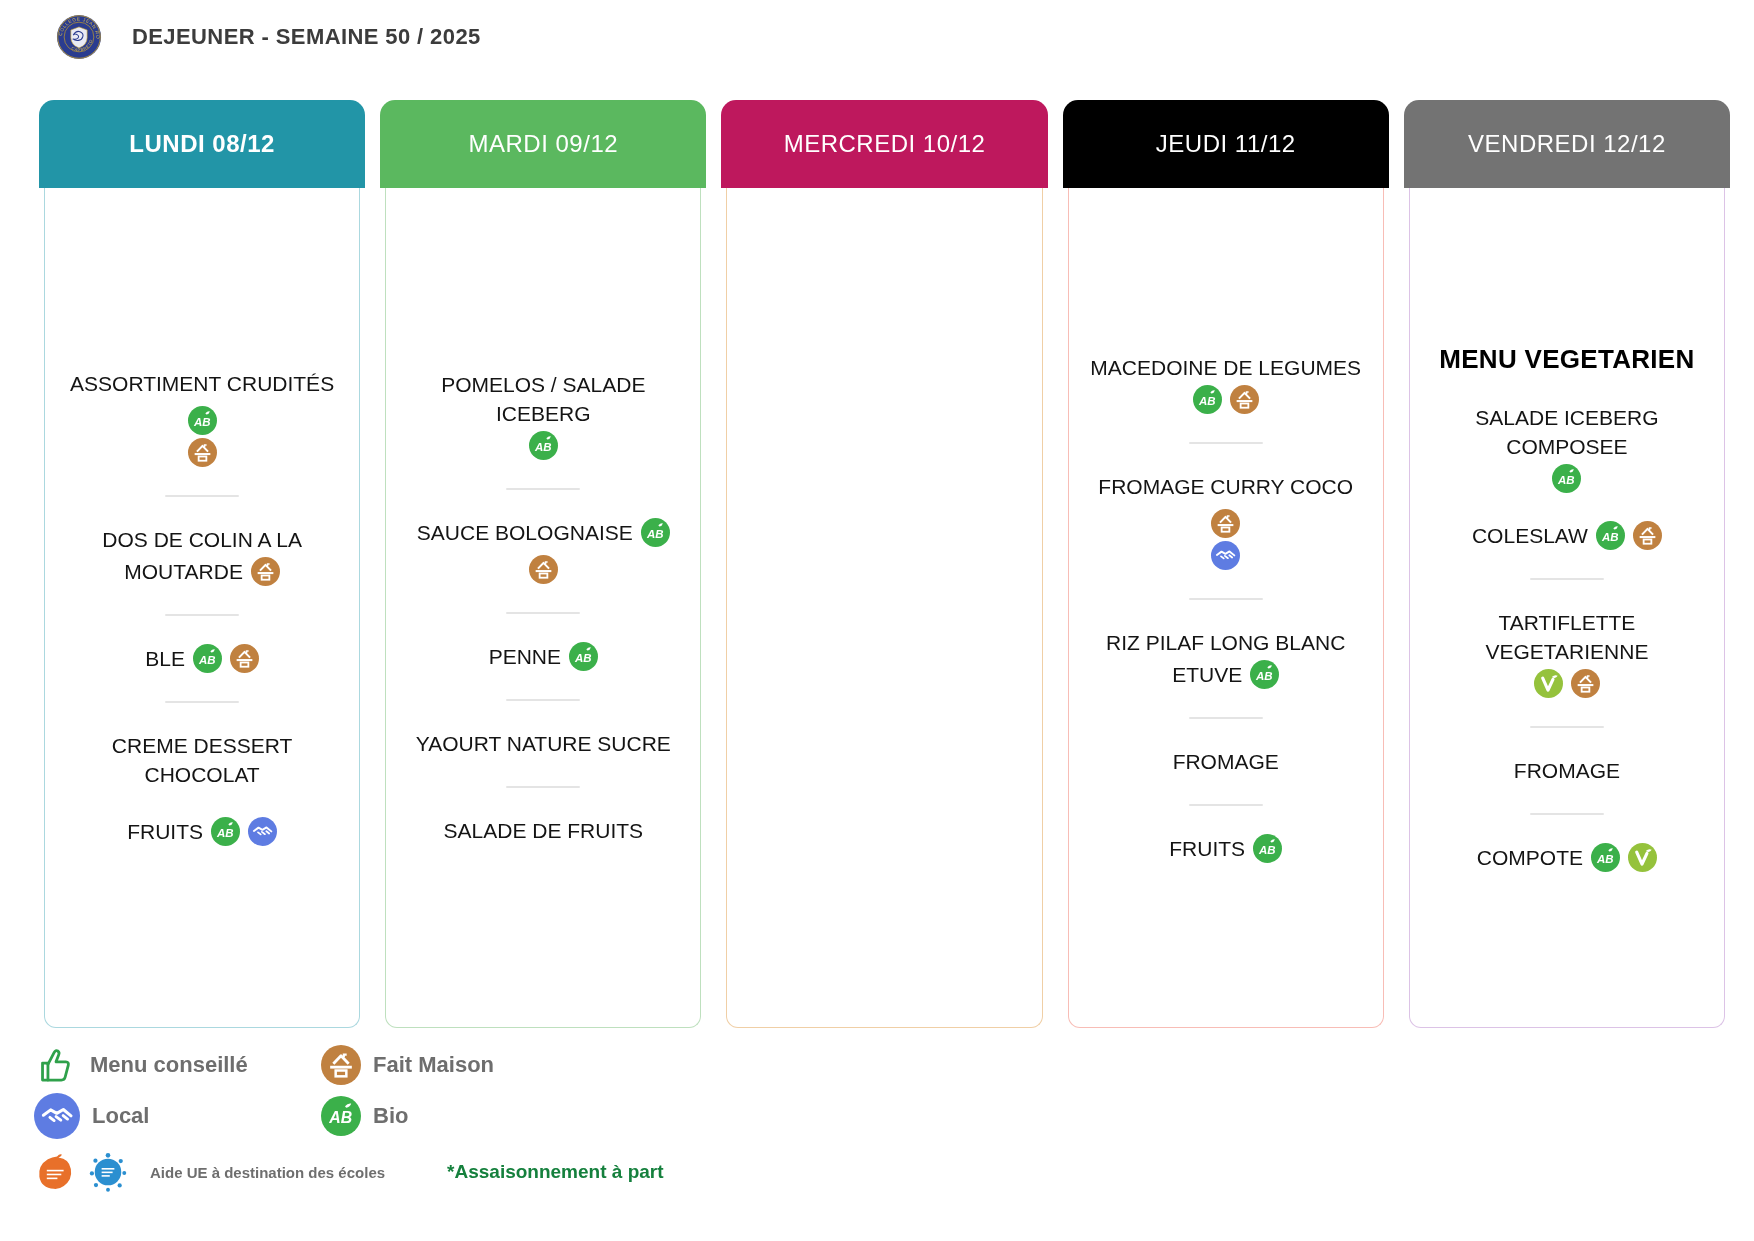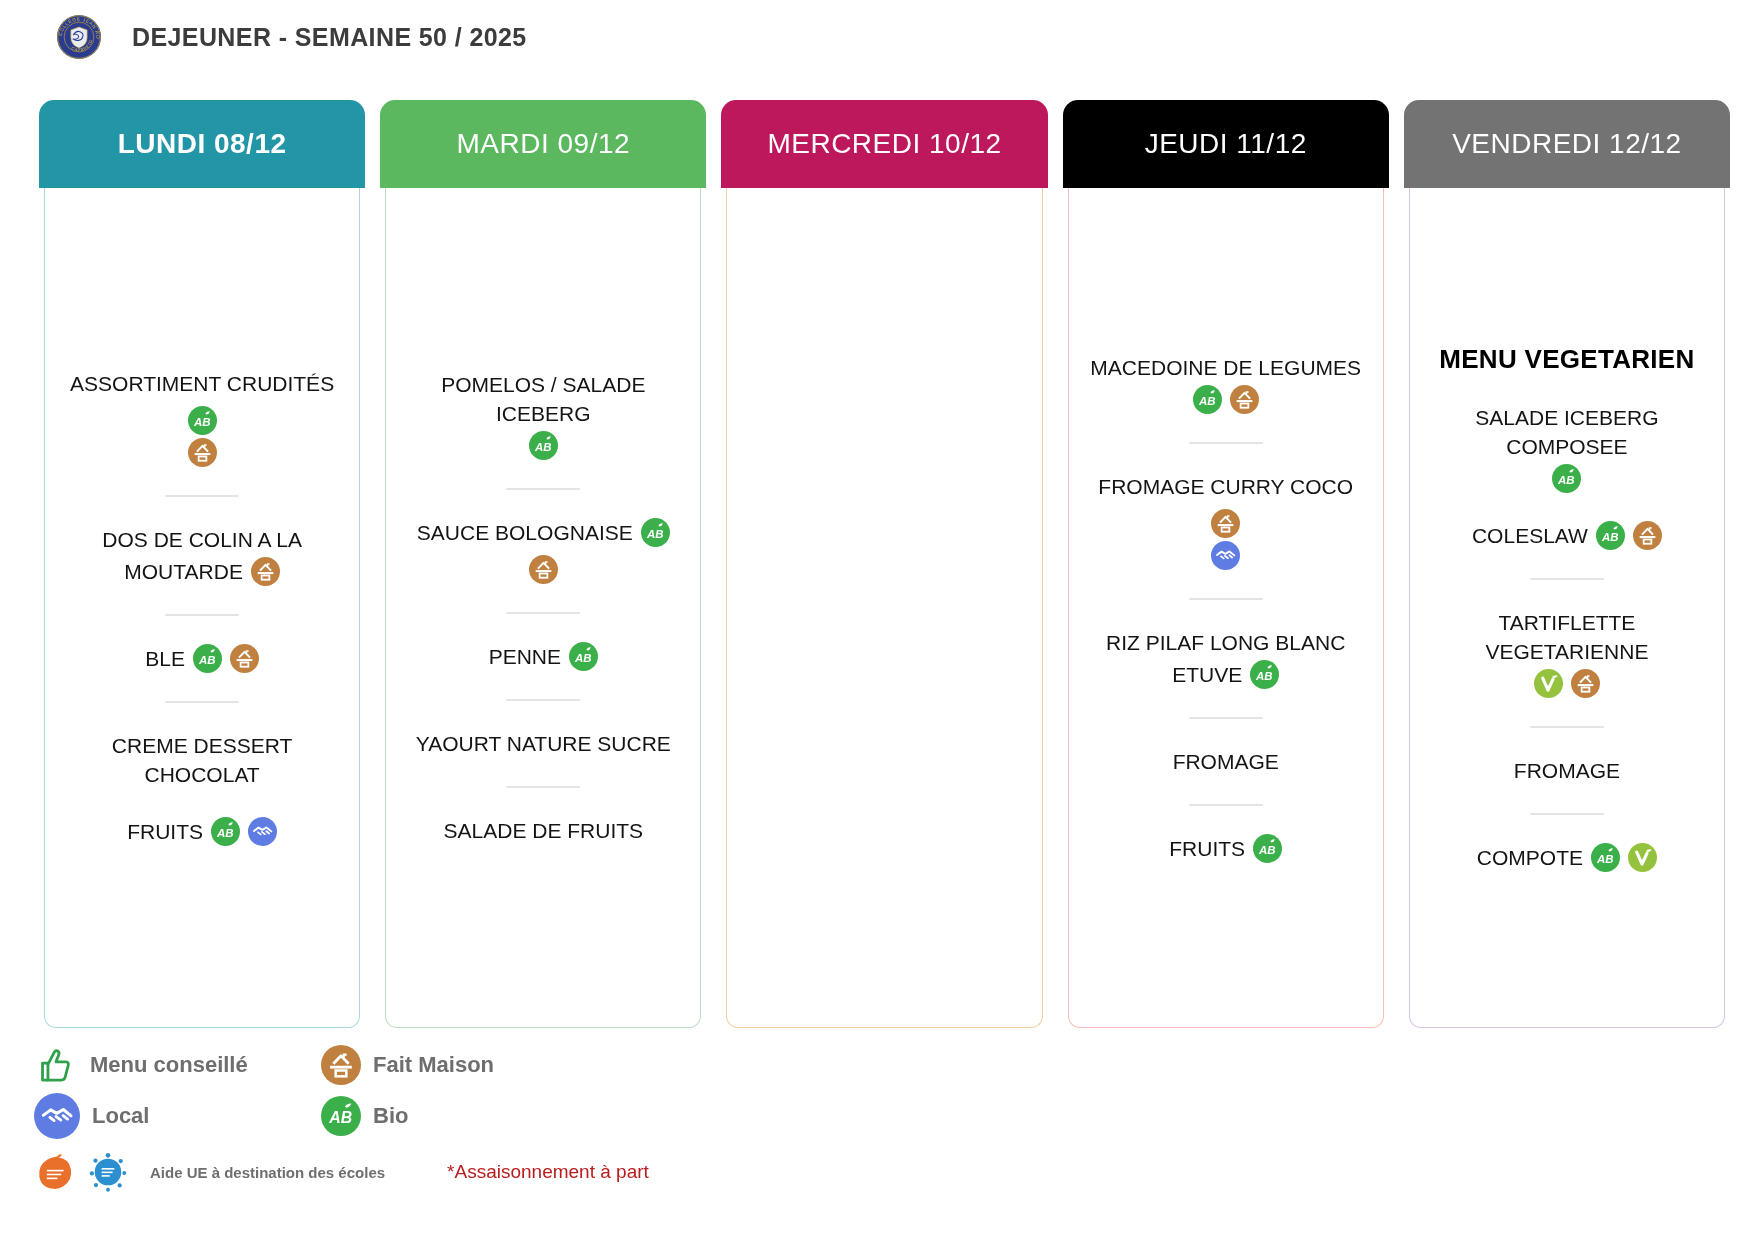--- a/index.html
+++ b/index.html
@@ -5,27 +5,27 @@
   * { margin:0; padding:0; box-sizing:border-box; }
   html,body { background:#fff; }
   .page {
     position:relative; width:1754px; height:1241px; background:#ffffff;
     font-family:"Liberation Sans", sans-serif; overflow:hidden;
   }
   
   .topbar { position:absolute; top:14px; left:56px; display:flex; align-items:center; gap:30px; }
   .logo { width:46px; height:46px; flex:0 0 auto; }
   .logo svg { width:100%; height:100%; display:block; }
-  .page-title { font-size:25px; font-weight:bold; color:#3c3c3c; letter-spacing:.4px; }
+  .page-title { font-size:22px; font-weight:bold; color:#3c3c3c; letter-spacing:.4px; }
 
   
   .columns { position:absolute; top:100px; left:39px; right:24px; display:flex; gap:15px; }
   .col { flex:1 1 0; display:flex; flex-direction:column; min-width:0; }
   .col-header {
-    height:88px; border-radius:15px 15px 0 0; color:#fff; font-size:28px;
+    height:88px; border-radius:15px 15px 0 0; color:#fff; font-size:24px;
     display:flex; align-items:center; justify-content:center; letter-spacing:.5px;
   }
   .col:first-child .col-header { font-weight:bold; }
   .col-body {
     height:840px; margin:0 5px; background:#fff;
     border:1px solid #ccc; border-top:none; border-radius:0 0 12px 12px;
     display:flex; flex-direction:column; align-items:center; justify-content:center;
     gap:28px; padding:0 18px;
   }
   .menu-heading { font-size:26px; font-weight:bold; color:#000; letter-spacing:.3px; text-align:center; }
@@ -45,21 +45,21 @@
   .lg { width:40px; height:40px; display:inline-flex; }
   .lg svg { width:100%; height:100%; display:block; }
   .lg-thumb { width:44px; height:42px; }
   .lg-local { width:46px; height:46px; }
   .lfoot { display:flex; align-items:center; margin-top:10px; }
   .lfoot .fl { width:44px; height:46px; display:inline-flex; }
   .lfoot .fl svg { width:100%; height:100%; }
   .lfoot .ml { width:44px; height:46px; display:inline-flex; margin-left:8px; }
   .lfoot .ml svg { width:100%; height:100%; }
   .foot-text { font-size:15px; font-weight:bold; color:#6e6e6e; margin-left:20px; }
-  .foot-text2 { font-size:19px; font-weight:normal; color:#b91c1c; margin-left:62px; }
+  .foot-text2 { font-size:19px; font-weight:bold; color:#15803d; margin-left:62px; }
 </style>
 </head>
 <body>
 
 <div class="page">
 
   <header class="topbar">
     <div class="logo">
       <svg viewBox="0 0 48 48">
         <circle cx="24" cy="24" r="23" fill="#2A3C8F"></circle>

